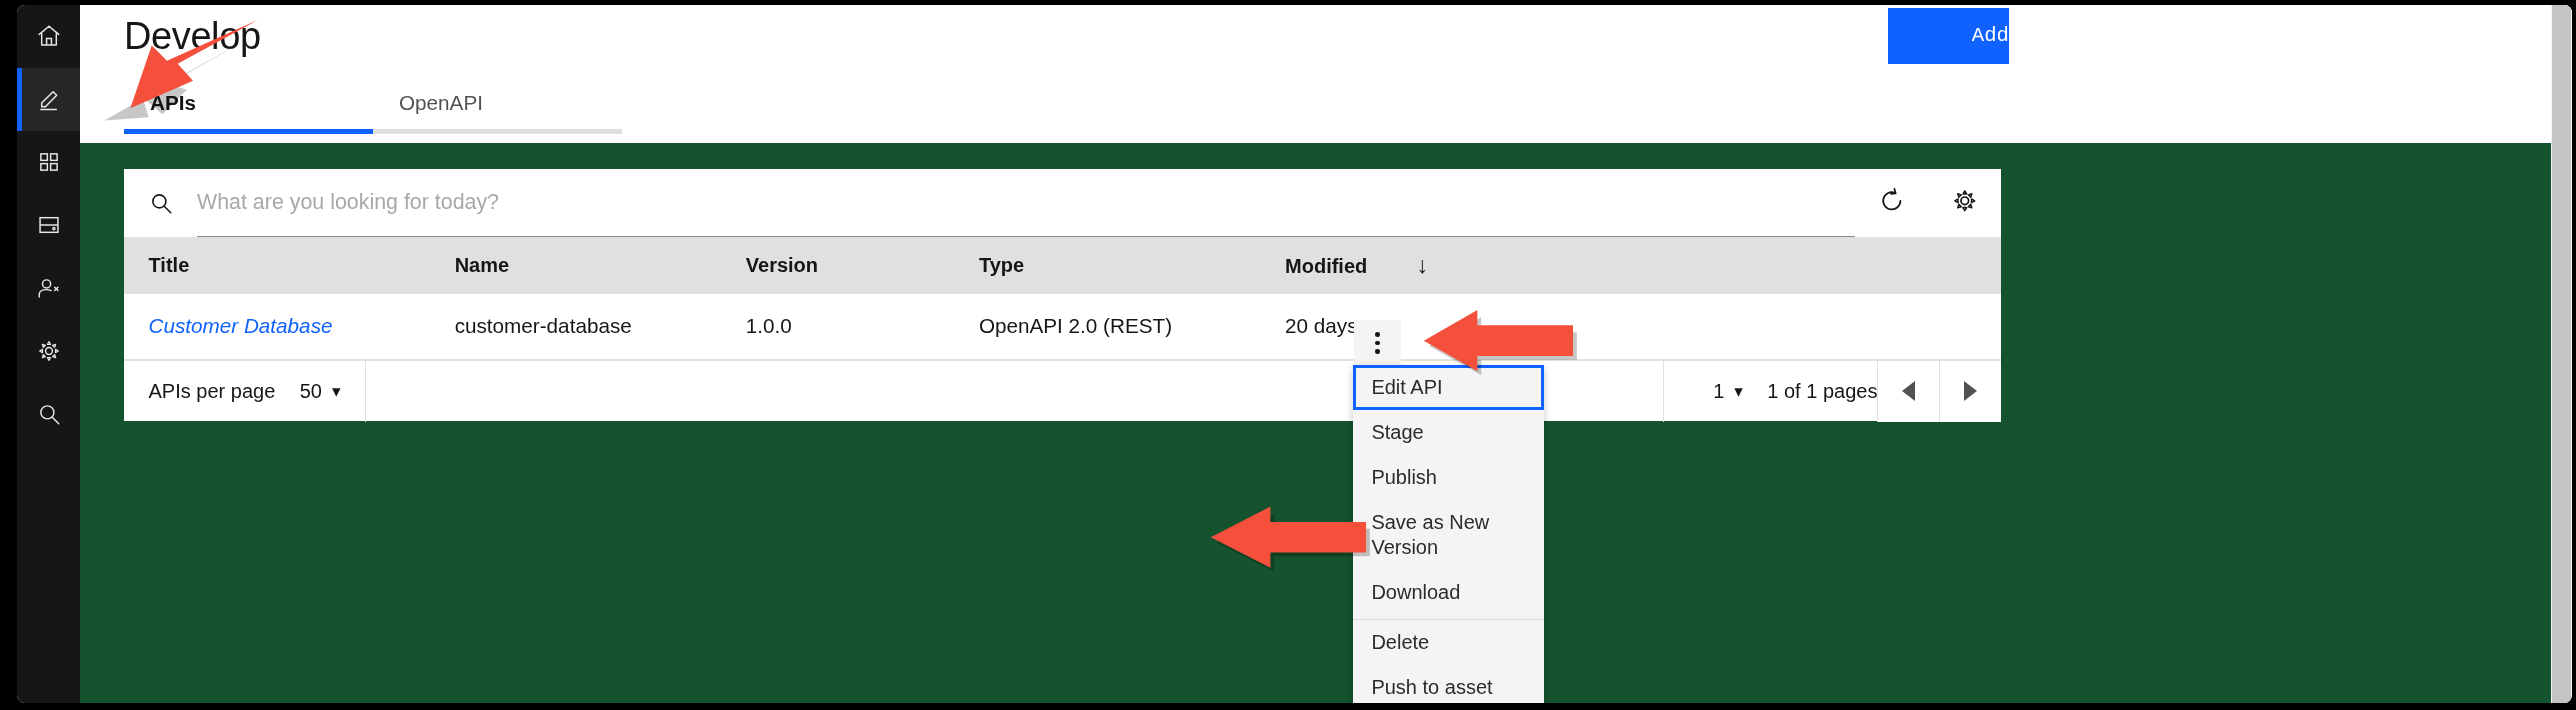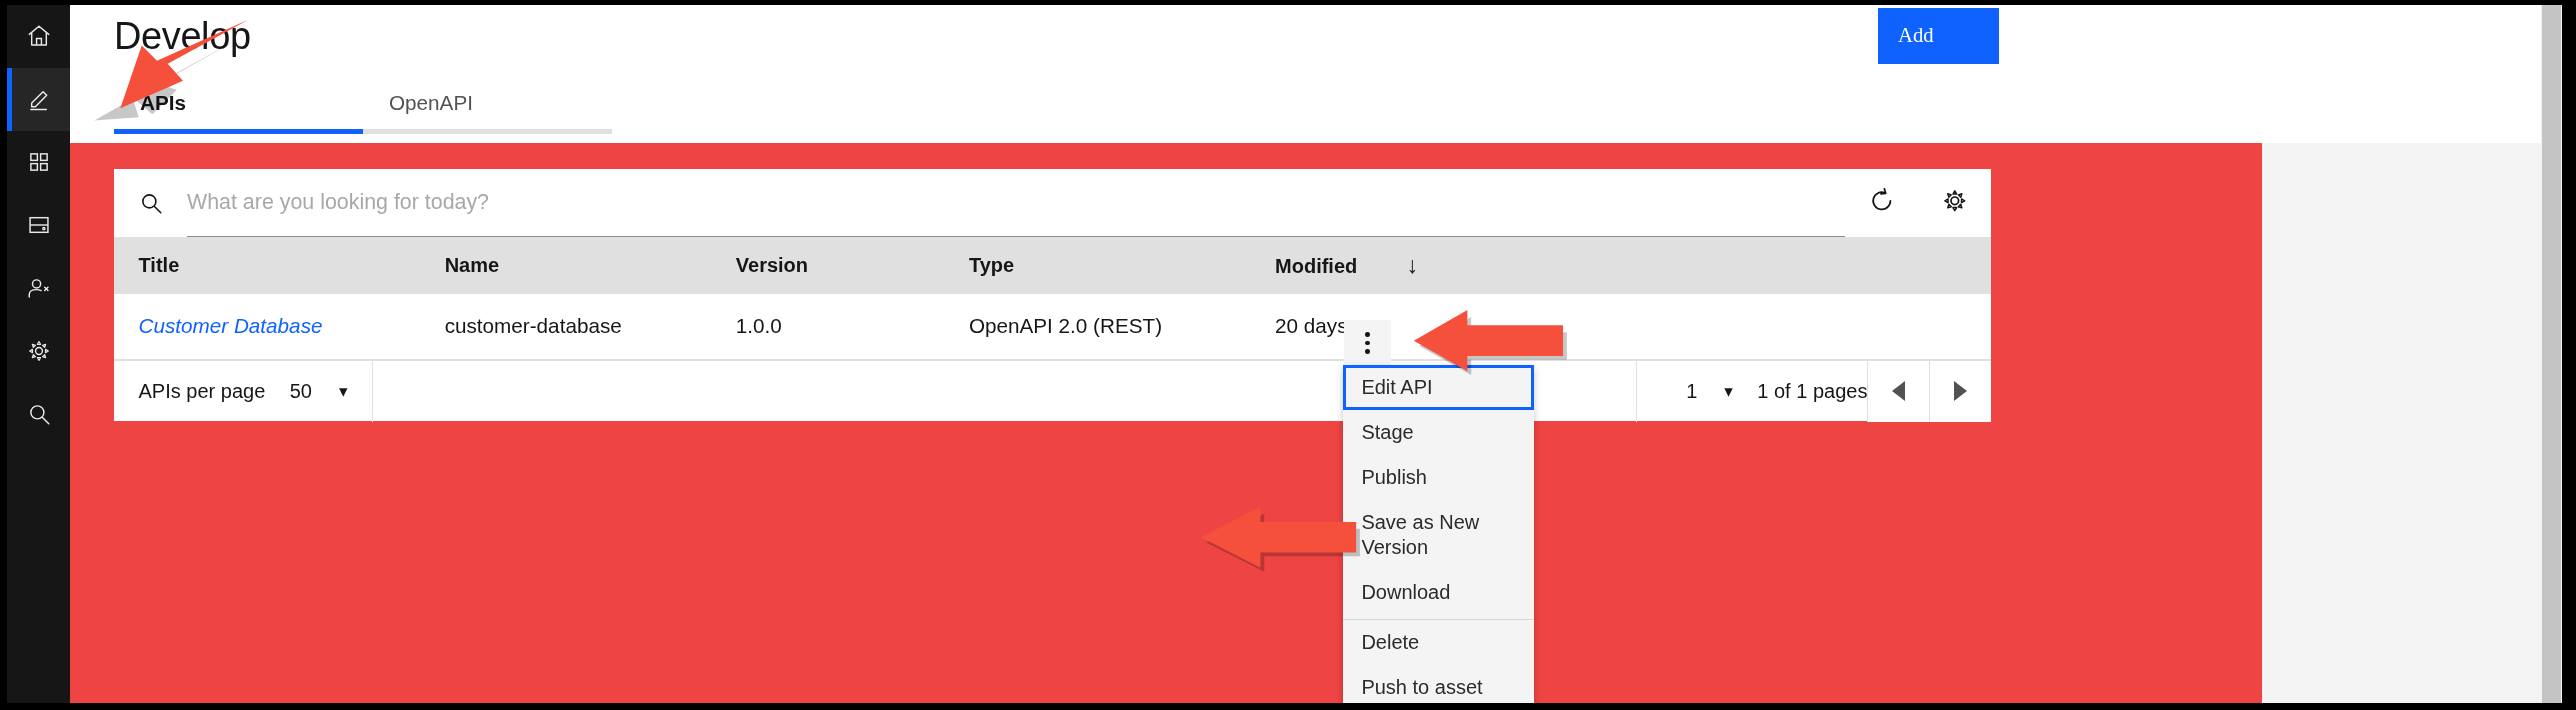--- a/index.html
+++ b/index.html
@@ -4,24 +4,25 @@
 <style>
   * { box-sizing: border-box; margin: 0; padding: 0; }
   html, body {
     width: 2576px; height: 710px;
     background: #000;
     font-family: "Liberation Sans", sans-serif;
     overflow: hidden;
   }
   #frame {
     position: absolute;
-    left: 7px; top: 4.6px;
+    left: 17px; top: 4.6px;
     width: 2555px; height: 698px;
     background: #f4f4f4;
     overflow: hidden;
+    border-radius: 8px;
   }
 
   
   #rail {
     position: absolute; left: 0; top: 0;
     width: 63px; height: 698px;
     background: #161616;
   }
   .rail-item {
     position: relative;
@@ -45,22 +46,22 @@
   #page-title {
     position: absolute; left: 44px; top: 10.7px;
     font-size: 38px; font-weight: 400; color: #161616;
     letter-spacing: -0.4px;
   }
   #add-btn {
     position: absolute; left: 1808px; top: 3.1px;
     width: 121px; height: 56px;
     background: #0f62fe; color: #ffffff;
     border: none; cursor: pointer;
-    font-family: Liberation Serif, serif;
-    font-size: 20.7px; text-align: left;
+    font-family: Liberation Mono, monospace;
+    font-size: 20.7px; text-align: right;
     padding-left: 20px;
   }
   #tabs {
     position: absolute; left: 44px; top: 86px;
     display: flex;
   }
   .tab {
     width: 249px; height: 43px;
     display: flex; align-items: flex-start; justify-content: flex-start;
     padding-left: 26px;
@@ -70,22 +71,22 @@
   .tab.active { color: #161616; font-weight: 700; }
   .tab::after {
     content: ""; position: absolute; left: 0; bottom: 0;
     width: 100%; height: 4.6px; background: #e0e0e0;
   }
   .tab.active::after { background: #0f62fe; }
 
   
   #main {
     position: absolute; left: 63px; top: 138px;
-    width: 2192px; height: 560px;
-    background: #ef4444;
+    width: 2492px; height: 560px;
+    background: #14532d;
   }
   #table-card {
     position: absolute; left: 44px; top: 26px;
     width: 1877px;
     background: #ffffff;
   }
 
   
   #search-row {
     position: relative;
@@ -145,21 +146,21 @@
   
   #pagination {
     display: flex; align-items: center;
     height: 61px; background: #ffffff;
     border-top: 0.8px solid #e0e0e0;
     font-size: 20px; color: #161616;
   }
   .pg-cell { display: flex; align-items: center; height: 61px; padding: 0 0 0 24.5px; }
   .pg-div { width: 0.8px; height: 61px; background: #e0e0e0; }
   .pg-select {
-    display: flex; align-items: center; gap: 27px;
+    display: flex; align-items: center; gap: 10px;
     margin-left: 24.5px; margin-right: 24.5px; cursor: pointer;
   }
   .chev { font-size: 17px; color: #161616; }
   #pg-spacer { flex: 1; }
   .pg-arrow {
     width: 61px; height: 61px; background: #ffffff; border: none; cursor: pointer;
     display: flex; align-items: center; justify-content: center;
   }
   .tri-l { width: 0; height: 0; border-top: 10px solid transparent; border-bottom: 10px solid transparent; border-right: 13px solid #525252; }
   .tri-r { width: 0; height: 0; border-top: 10px solid transparent; border-bottom: 10px solid transparent; border-left: 13px solid #525252; }

